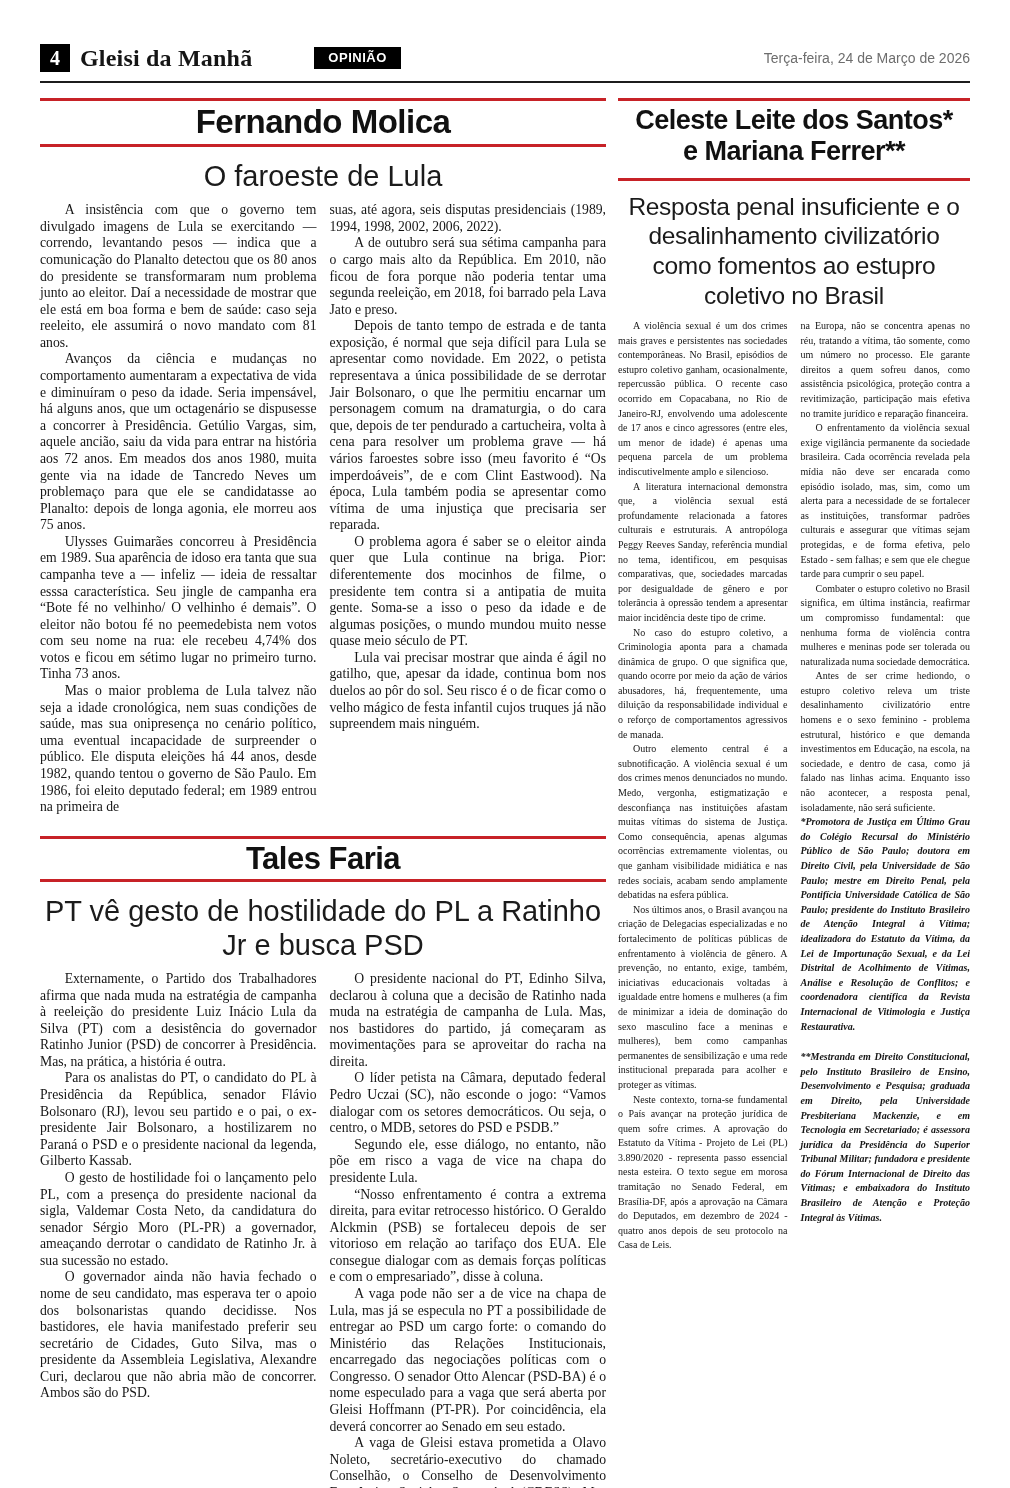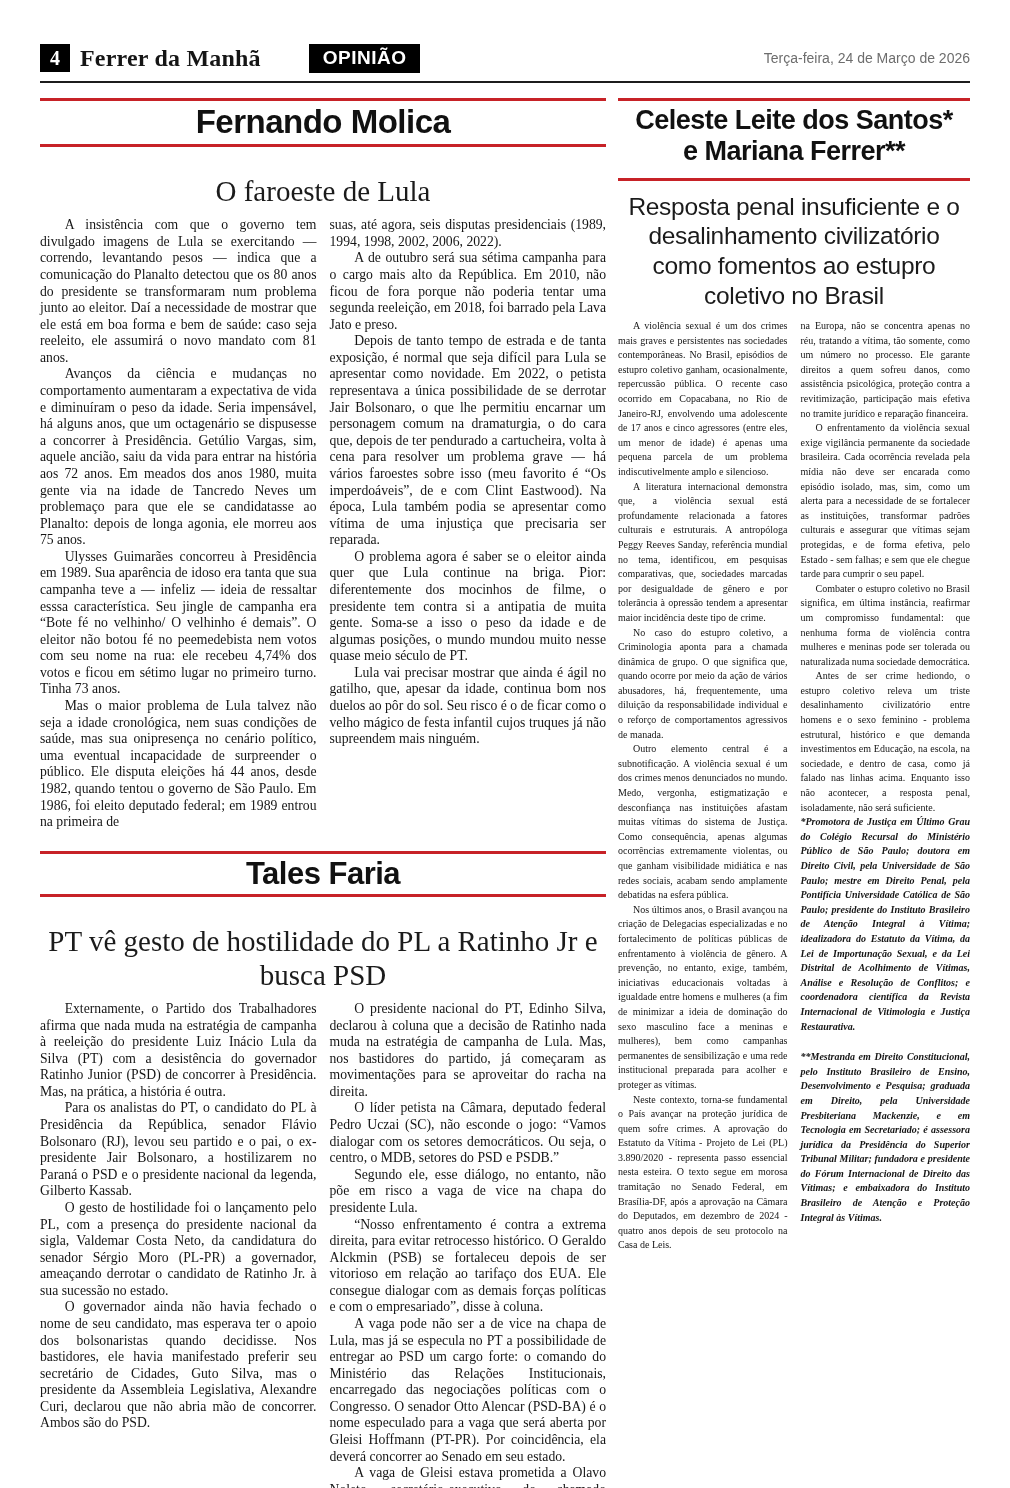--- a/index.html
+++ b/index.html
@@ -16,22 +16,22 @@
   .pagenum-box {
     background: #000; color: #fff; width: 30px; height: 28px;
     display: flex; align-items: center; justify-content: center;
     font-family: "Liberation Serif", serif; font-weight: bold; font-size: 20px;
   }
   .brand {
     margin-left: 10px; font-family: "Liberation Serif", serif;
     font-weight: bold; font-size: 24px; letter-spacing: 0.2px; white-space: nowrap;
   }
   .section-badge {
-    background: #000; color: #fff; margin-left: 48px;
-    font-family: "Liberation Sans", sans-serif; font-weight: bold; font-size: 19px;
+    background: #000; color: #fff; margin-left: 62px;
+    font-family: "Liberation Sans", sans-serif; font-weight: bold; font-size: 13px;
     padding: 3px 14px 4px; letter-spacing: 0.5px;
   }
   .page-date {
     margin-left: auto; font-family: "Liberation Sans", sans-serif;
     font-size: 14px; color: #6d6d6d; white-space: nowrap;
   }
   .header-rule { height: 2px; background: #1c1c1c; margin-top: 7px; }
 
   
   .grid { display: flex; gap: 12px; margin-top: 15px; }
@@ -47,21 +47,21 @@
   }
   .byline.big   { font-size: 33px; line-height: 1.15; }
   .byline.med   { font-size: 31px; line-height: 1.15; }
   .byline.right-art { font-size: 27px; line-height: 1.14; margin: 4px 0 11px; }
   .byline .bl-line { display: block; }
 
   .headline {
     font-family: "Liberation Sans", sans-serif; font-weight: normal;
     text-align: center; color: #1b1b1b;
   }
-  .headline.sub-left  { font-size: 29px; margin: 28px 0 9px; line-height: 1.15; font-family: Liberation Serif, serif; }
+  .headline.sub-left  { font-size: 29px; margin: 13px 0 9px; line-height: 1.15; }
   .headline.sub-right { font-size: 24.5px; margin: 11px 0 8px; line-height: 1.22; letter-spacing: -0.3px; }
 
   
   .cols2 { display: flex; gap: 13px; }
   .col { flex: 1; min-width: 0; }
 
   .body-left p {
     margin: 0; font-size: 13.7px; line-height: 1.21;
     text-align: justify; text-indent: 1.8em; hyphens: auto;
   }
@@ -83,21 +83,21 @@
 </style>
 </head>
 <body>
 
 <div class="page">
 
   <header class="masthead">
     <div class="pagenum-box">
       <span>4</span>
     </div>
-    <div class="brand">Ferrer da Manhã</div>
+    <div class="brand">Gleisi da Manhã</div>
     <div class="section-badge">OPINIÃO</div>
     <div class="page-date">Terça-feira, 24 de Março de 2026</div>
   </header>
   <div class="header-rule"></div>
 
   <main class="grid">
 
     <div class="left-zone">
 
       <article>

